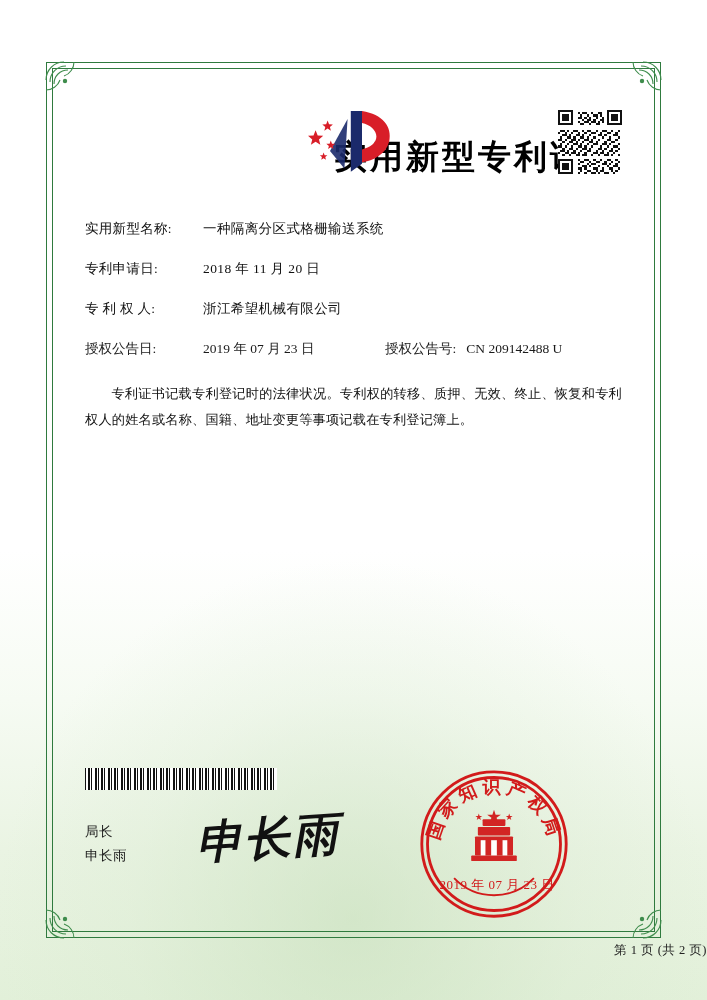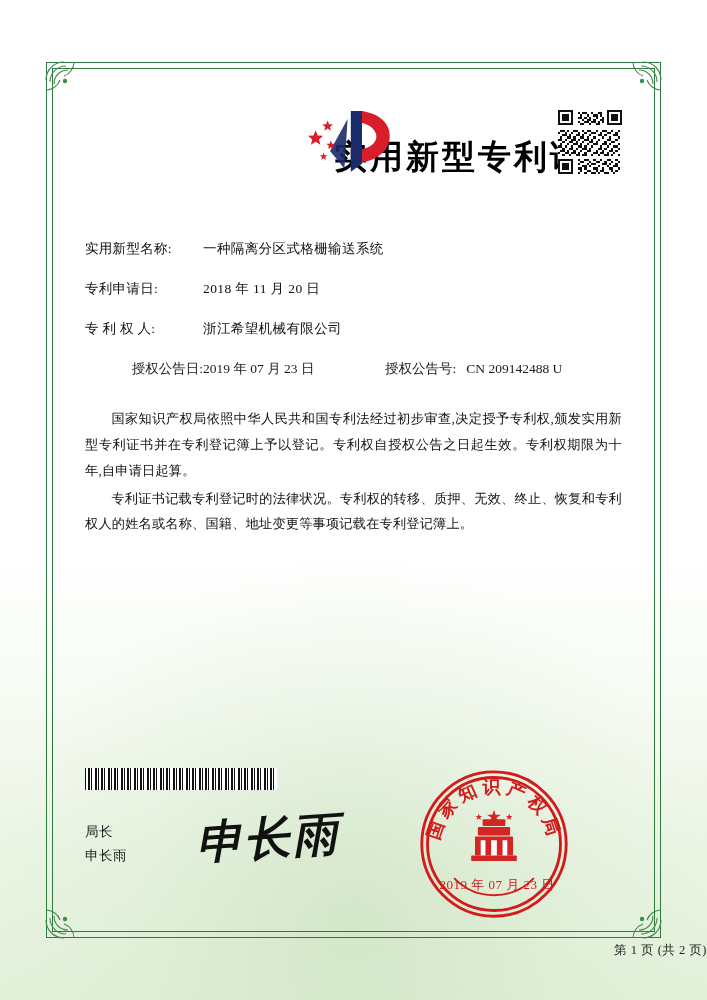--- a/index.html
+++ b/index.html
@@ -90,21 +90,21 @@
     text-align: right;
     font-size: 33px;
     font-weight: bold;
     letter-spacing: 3px;
     margin-top: 39px;
     color: #000;
     font-family: "Liberation Serif", "DejaVu Serif", serif;
   }
 
   .fields {
-    margin-top: 62px;
+    margin-top: 42px;
     font-size: 13.5px;
     line-height: 1.1;
   }
   .field {
     display: flex;
     align-items: baseline;
     margin-bottom: 25px;
   }
   .field .lab {
     width: 118px;
@@ -123,21 +123,21 @@
   }
   .field-row2 {
     display: flex;
     align-items: baseline;
     margin-bottom: 25px;
   }
   .field-row2 .seg {
     display: flex;
     align-items: baseline;
   }
-  .field-row2 .seg.first { width: 300px; flex: 0 0 300px; text-align: right; }
+  .field-row2 .seg.first { width: 300px; flex: 0 0 300px; }
   .field-row2 .lab {
     width: 118px;
     flex: 0 0 118px;
     white-space: nowrap;
   }
   .field-row2 .seg.second .lab {
     width: auto;
     flex: 0 0 auto;
     margin-right: 10px;
   }
@@ -509,21 +509,20 @@
           <span class="val">2019 年 07 月 23 日</span>
         </span>
         <span class="seg second">
           <span class="lab">授权公告号:</span>
           <span class="val">CN 209142488 U</span>
         </span>
       </div>
 
     </div>
 
-    <div class="para">国家知识产权局依照中华人民共和国专利法经过初步审查,决定授予专利权,颁发实用新型专利证书并在专利登记簿上予以登记。专利权自授权公告之日起生效。专利权期限为十年,自申请日起算。</div>
     <div class="para second">专利证书记载专利登记时的法律状况。专利权的转移、质押、无效、终止、恢复和专利权人的姓名或名称、国籍、地址变更等事项记载在专利登记簿上。</div>
 
   </div>
 
   <div class="barcode"></div>
 
   <div class="sign-block">
     <div>局长</div>
     <div>申长雨</div>
   </div>

